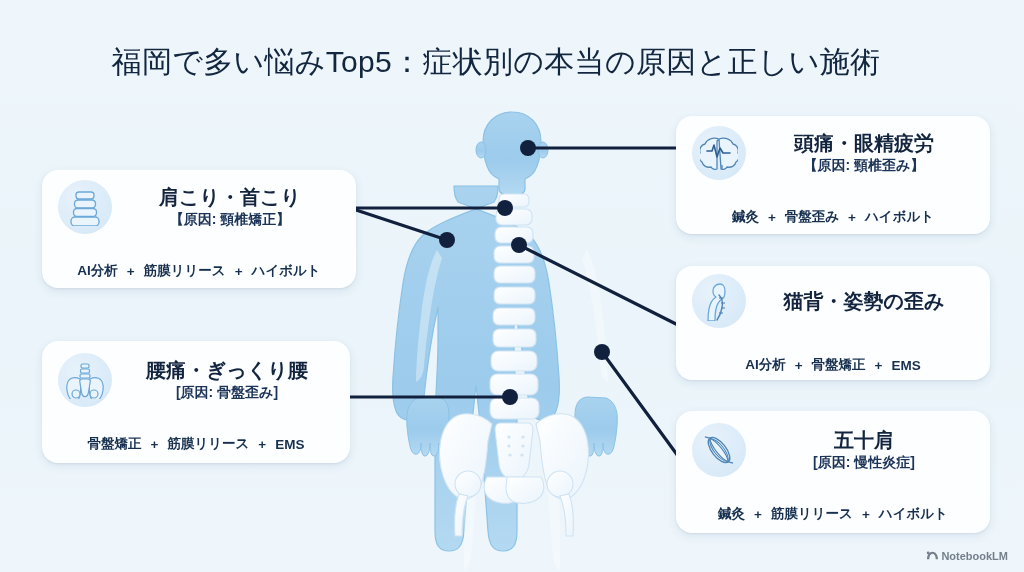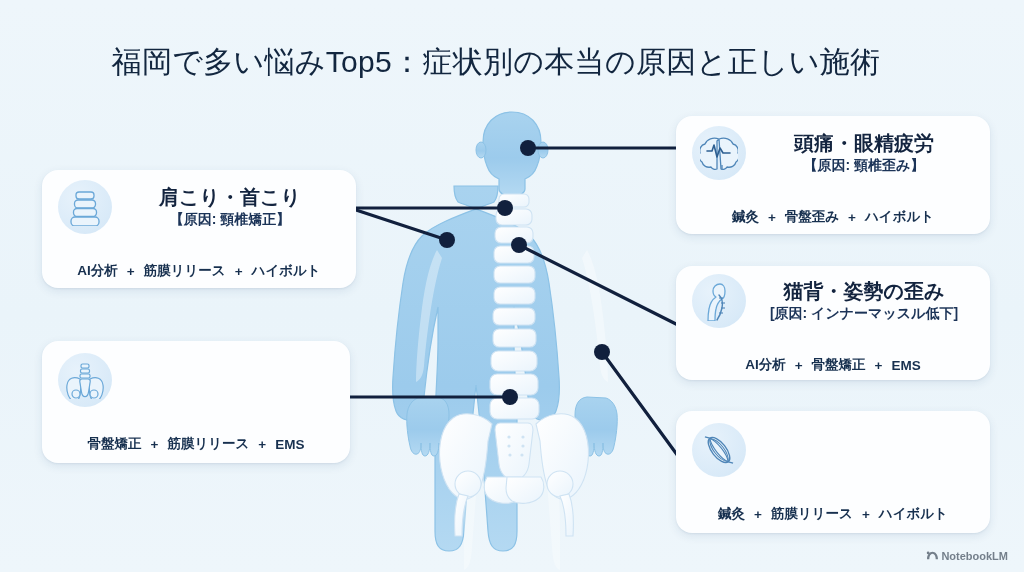--- a/index.html
+++ b/index.html
@@ -320,20 +320,24 @@
             <rect x="14.5" y="8" width="9" height="4" rx="1.6"></rect>
             <rect x="14" y="13" width="10" height="4" rx="1.6"></rect>
             <path d="M14 18 c-6 -3 -12 -1 -13 6 c-1 7 2 14 6 16 c3 2 6 -1 7 -6 c1 -6 1 -12 0 -16 Z"></path>
             <path d="M24 18 c6 -3 12 -1 13 6 c1 7 -2 14 -6 16 c-3 2 -6 -1 -7 -6 c-1 -6 -1 -12 0 -16 Z"></path>
             <path d="M16 18 h6 c1.4 0 2.4 1.2 2.2 2.6 l-1.6 10 c-0.4 3 -2 5 -3.6 5 c-1.6 0 -3.2 -2 -3.6 -5 l-1.6 -10 C13.6 19.2 14.6 18 16 18 Z"></path>
             <ellipse cx="10" cy="33" rx="4" ry="4"></ellipse>
             <ellipse cx="28" cy="33" rx="4" ry="4"></ellipse>
           </g>
         </svg>
       </span>
+      <span class="head-text">
+        <span class="card-title">腰痛・ぎっくり腰</span><br>
+        <span class="card-cause">[原因: 骨盤歪み]</span>
+      </span>
     </div>
     <div class="card-treat">
       <span>骨盤矯正</span>
       <span class="plus">+</span>
       <span>筋膜リリース</span>
       <span class="plus">+</span>
       <span>EMS</span>
     </div>
   </div>
 
@@ -375,21 +379,20 @@
           <g stroke="#4f86b8" stroke-width="1.1">
             <line x1="15" y1="17" x2="19" y2="17"></line>
             <line x1="17" y1="22" x2="21" y2="22"></line>
             <line x1="17" y1="27" x2="21" y2="27"></line>
             <line x1="15" y1="32" x2="19" y2="32"></line>
           </g>
         </svg>
       </span>
       <span class="head-text">
         <span class="card-title">猫背・姿勢の歪み</span><br>
-        <span class="card-cause">[原因: インナーマッスル低下]</span>
       </span>
     </div>
     <div class="card-treat">
       <span>AI分析</span>
       <span class="plus">+</span>
       <span>骨盤矯正</span>
       <span class="plus">+</span>
       <span>EMS</span>
     </div>
   </div>
@@ -404,20 +407,24 @@
               <path d="M20 5 C16 12 16 28 20 35"></path>
               <path d="M20 5 C24 12 24 28 20 35"></path>
               <path d="M20 5 C13.5 12 13.5 28 20 35"></path>
               <path d="M20 5 C26.5 12 26.5 28 20 35"></path>
             </g>
             <path d="M20 5 l-3 -4" stroke="#4f86b8" stroke-width="1.3" fill="none"></path>
             <path d="M20 35 l3 4" stroke="#4f86b8" stroke-width="1.3" fill="none"></path>
           </g>
         </svg>
       </span>
+      <span class="head-text">
+        <span class="card-title">五十肩</span><br>
+        <span class="card-cause">[原因: 慢性炎症]</span>
+      </span>
     </div>
     <div class="card-treat">
       <span>鍼灸</span>
       <span class="plus">+</span>
       <span>筋膜リリース</span>
       <span class="plus">+</span>
       <span>ハイボルト</span>
     </div>
   </div>
 

